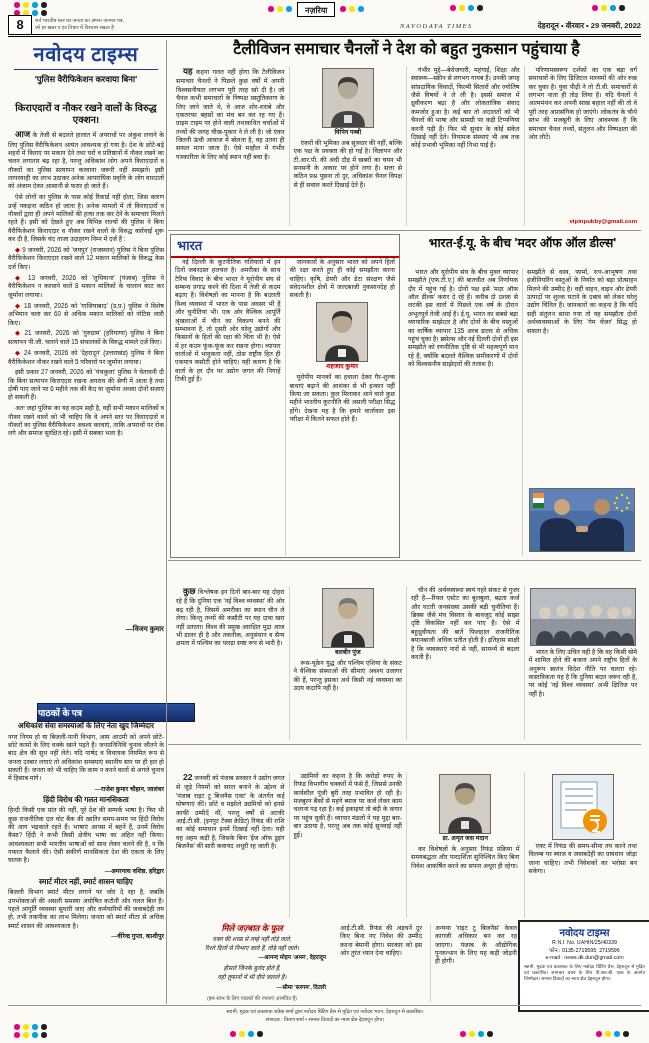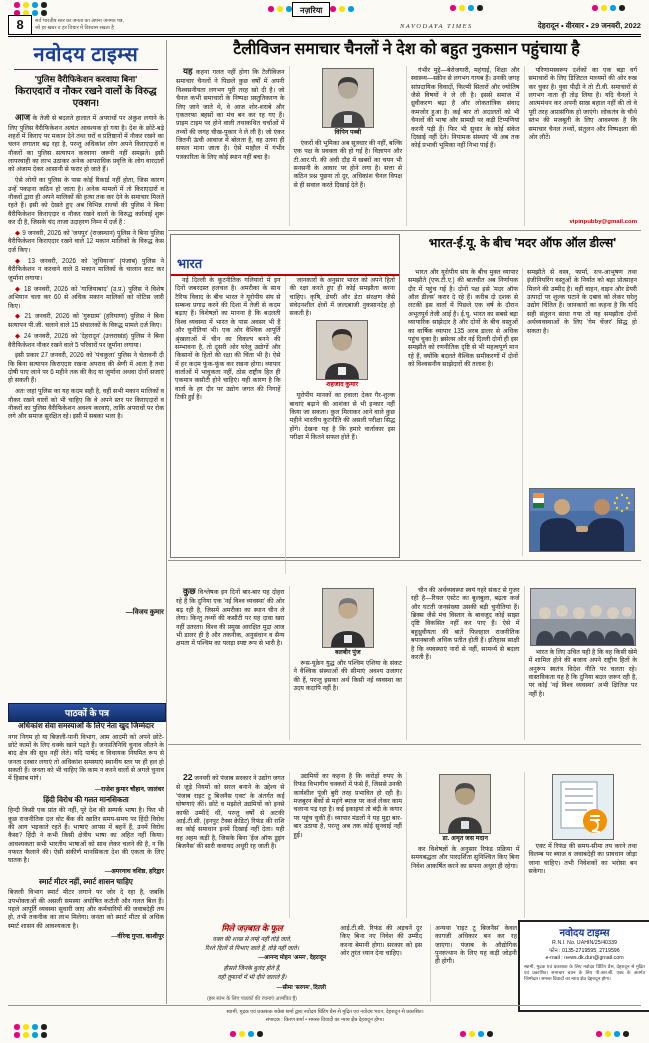--- a/index.html
+++ b/index.html
@@ -20,36 +20,36 @@
   
   .masthead{font-size:20px;font-weight:bold;color:#1b3f94;text-align:center;letter-spacing:.5px;}
   .kicker{font-size:8.4px;font-weight:bold;text-align:center;}
   .ed-headline{font-size:9.8px;font-weight:bold;text-align:center;line-height:1.18;}
   .jtext{font-size:6.3px;line-height:1.33;text-align:justify;color:#222;}
   .jtext p{margin:0 0 2.5px;text-indent:7px;}
   .jtext p.nobul{text-indent:7px;}
   .lead{font-weight:bold;font-size:8.6px;}
   .bullet{color:#c00000;font-weight:bold;font-size:6.5px;}
   .sig{font-size:7px;font-weight:bold;text-align:right;}
-  .letters-bar{background:linear-gradient(#2a4fa0,#132f68);color:#fff;font-size:9px;font-weight:bold;text-align:center;padding:2px 0;border:1px solid #0d2147;}
+  .letters-bar{background:linear-gradient(#2a4fa0,#132f68);color:#fff;font-size:9px;font-weight:bold;text-align:left;padding:2px 0;border:1px solid #0d2147;margin-left:29px;}
   .ltr-title{font-size:7.4px;font-weight:bold;text-align:center;line-height:1.15;margin:3px 0 2px;}
   .ltr-sig{font-size:6.2px;font-weight:bold;text-align:right;margin:1px 0 3px;}
   
   .headline-xl{font-size:16px;font-weight:bold;text-align:center;line-height:1.1;color:#0c0c0c;}
   .headline-lg{font-size:14.5px;font-weight:bold;text-align:center;line-height:1.12;color:#0c0c0c;}
   .headline-md{font-size:12.3px;font-weight:bold;text-align:center;line-height:1.15;color:#0c0c0c;}
   .colrow{display:flex;}
   .ncol{flex:1;padding:0 4px;overflow:hidden;}
   .ncol + .ncol{border-left:1px solid #d6d0c4;}
   .acard{width:54px;margin:2px auto 3px;text-align:center;}
   .aphoto{width:50px;height:58px;margin:0 auto;border:1px solid #666;display:block;}
   .acap{font-size:6.3px;font-weight:bold;margin-top:1px;line-height:1.1;}
   .red{color:#c00000;}
   .box{border:1px solid #777;background:#fdfcf8;}
-  .bharat-head{font-size:13px;font-weight:bold;color:#1b3f94;padding:1px 6px 2px;border-bottom:2px solid #c00000;margin-top:18px;}
+  .bharat-head{font-size:13px;font-weight:bold;color:#1b3f94;padding:1px 6px 2px;border-bottom:2px solid #c00000;}
   .photo-frame{border:1px solid #666;display:block;margin:2px auto;}
   
   .poetry-title{font-size:8.4px;font-weight:bold;font-style:italic;color:#b00000;text-align:center;margin-bottom:2px;}
   .poem-line{font-size:6px;font-style:italic;text-align:center;line-height:1.45;}
   .poem-author{font-size:5.8px;font-weight:bold;text-align:right;margin:1px 6px 3px 0;}
   .poem-note{font-size:5.2px;text-align:center;color:#555;margin-top:2px;}
   
   .contact{border:2px solid #222;background:#fff;padding:3px 4px;}
   .contact .masthead-sm{font-size:10px;font-weight:bold;color:#1b3f94;text-align:center;}
   .contact .cline{font-size:5.3px;text-align:center;line-height:1.45;}
@@ -69,21 +69,21 @@
         <i class="dot" style="background: rgb(0, 159, 227);"></i>
         <i class="dot" style="background: rgb(29, 29, 27);"></i>
       </span>
     <span class="dots">
         <i class="dot" style="background: rgb(230, 0, 126);"></i>
         <i class="dot" style="background: rgb(249, 227, 0);"></i>
         <i class="dot" style="background: rgb(0, 159, 227);"></i>
         <i class="dot" style="background: rgb(29, 29, 27);"></i>
       </span>
   </div>
-  <div class="abs" style="left:268px;top:2px;display:flex;align-items:center;">
+  <div class="abs" style="left:268px;top:2px;display:flex;align-items:center;gap:5px">
     <span class="dots">
         <i class="dot" style="background: rgb(230, 0, 126);"></i>
         <i class="dot" style="background: rgb(249, 227, 0);"></i>
         <i class="dot" style="background: rgb(0, 159, 227);"></i>
       </span>
     <span class="section-box">नज़रिया</span>
     <span class="dots">
         <i class="dot" style="background: rgb(230, 0, 126);"></i>
         <i class="dot" style="background: rgb(249, 227, 0);"></i>
         <i class="dot" style="background: rgb(0, 159, 227);"></i>
@@ -112,21 +112,21 @@
     <div>जो हर खबर व हर विचार में विश्वास रखता है</div>
   </div>
   <div class="abs brandcaps" style="left:400px;top:22px">NAVODAYA TIMES</div>
   <div class="abs dateline" style="left:470px;top:20px;width:171px">देहरादून • वीरवार • 29 जनवरी, 2022</div>
   <div class="abs dblrule" style="left:8px;top:34px;width:633px"></div>
 
   <div class="abs" style="left:8px;top:40px;width:156px">
     <div class="masthead">नवोदय टाइम्स</div>
     <div style="border-top:1px solid #1b3f94;margin:2px 6px 3px"></div>
     <div class="kicker">'पुलिस वैरीफिकेशन करवाया बिना'</div>
-    <div class="ed-headline" style="margin:1px 0 4px">किराएदारों व नौकर रखने वालों के विरुद्ध एक्शन!</div>
+    <div class="ed-headline" style="margin:18px 0 4px">किराएदारों व नौकर रखने वालों के विरुद्ध एक्शन!</div>
     <div class="jtext" style="height:494px;overflow:hidden">
       <p class="nobul"><span class="lead">आज</span> <span>के तेजी से बदलते हालात में अपराधों पर अंकुश लगाने के लिए पुलिस वैरीफिकेशन अत्यंत आवश्यक हो गया है। देश के छोटे-बड़े शहरों में किराए पर मकान देने तथा घरों व प्रतिष्ठानों में नौकर रखने का चलन लगातार बढ़ रहा है, परन्तु अधिकांश लोग अपने किराएदारों व नौकरों का पुलिस सत्यापन करवाना जरूरी नहीं समझते। इसी लापरवाही का लाभ उठाकर अनेक आपराधिक प्रवृत्ति के लोग वारदातों को अंजाम देकर आसानी से फरार हो जाते हैं।</span></p>
       <p>ऐसे लोगों का पुलिस के पास कोई रिकार्ड नहीं होता, जिस कारण उन्हें पकड़ना कठिन हो जाता है। अनेक मामलों में तो किराएदारों व नौकरों द्वारा ही अपने मालिकों की हत्या तक कर देने के समाचार मिलते रहते हैं। इसी को देखते हुए अब विभिन्न राज्यों की पुलिस ने बिना वैरीफिकेशन किराएदार व नौकर रखने वालों के विरुद्ध कार्रवाई शुरू कर दी है, जिसके चंद ताजा उदाहरण निम्न में दर्ज हैं :</p>
       <p><span class="bullet">◆ </span><span>9 जनवरी, 2026 को 'जयपुर' (राजस्थान) पुलिस ने बिना पुलिस वैरीफिकेशन किराएदार रखने वाले 12 मकान मालिकों के विरुद्ध केस दर्ज किए।</span></p>
       <p><span class="bullet">◆ </span><span>13 जनवरी, 2026 को 'लुधियाना' (पंजाब) पुलिस ने वैरीफिकेशन न करवाने वाले 8 मकान मालिकों के चालान काट कर जुर्माना लगाया।</span></p>
       <p><span class="bullet">◆ </span><span>18 जनवरी, 2026 को 'गाजियाबाद' (उ.प्र.) पुलिस ने विशेष अभियान चला कर 60 से अधिक मकान मालिकों को नोटिस जारी किए।</span></p>
       <p><span class="bullet">◆ </span><span>21 जनवरी, 2026 को 'गुरुग्राम' (हरियाणा) पुलिस ने बिना सत्यापन पी.जी. चलाने वाले 15 संचालकों के विरुद्ध मामले दर्ज किए।</span></p>
       <p><span class="bullet">◆ </span><span>24 जनवरी, 2026 को 'देहरादून' (उत्तराखंड) पुलिस ने बिना वैरीफिकेशन नौकर रखने वाले 5 परिवारों पर जुर्माना लगाया।</span></p>
       <p>इसी प्रकार 27 जनवरी, 2026 को 'पंचकूला' पुलिस ने चेतावनी दी कि बिना सत्यापन किराएदार रखना अपराध की श्रेणी में आता है तथा दोषी पाए जाने पर 6 महीने तक की कैद या जुर्माना अथवा दोनों सजाएं हो सकती हैं।</p>
       <p>अतः जहां पुलिस का यह कदम सही है, वहीं सभी मकान मालिकों व नौकर रखने वालों को भी चाहिए कि वे अपने स्तर पर किराएदारों व नौकरों का पुलिस वैरीफिकेशन अवश्य करवाएं, ताकि अपराधों पर रोक लगे और समाज सुरक्षित रहे। इसी में सबका भला है।</p>

